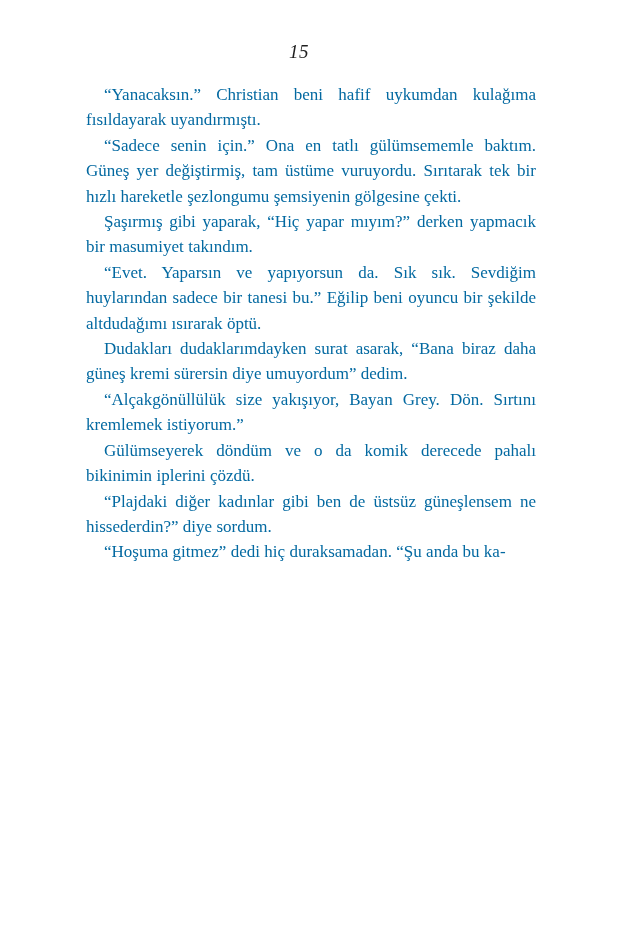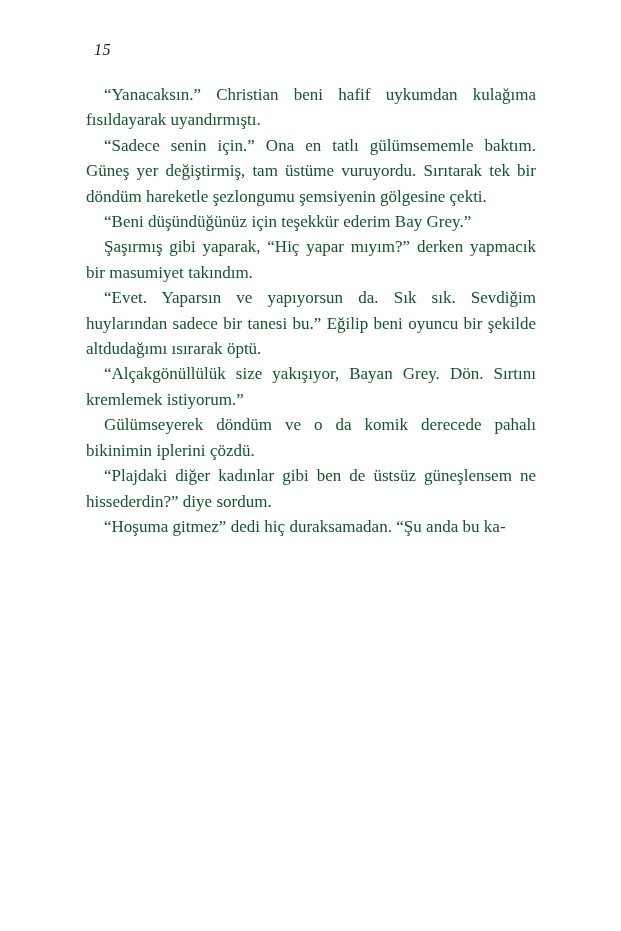--- a/index.html
+++ b/index.html
@@ -18,62 +18,62 @@
   .page {
     width: 621px;
     height: 931px;
     position: relative;
     background: #ffffff;
     box-sizing: border-box;
   }
   .folio {
     position: absolute;
     top: 41px;
-    left: 94px;
+    left: 74px;
     width: 450px;
-    text-align: left;
+    text-align: center;
     font-style: italic;
-    font-size: 16px;
+    font-size: 19px;
     color: #1f1f1f;
     letter-spacing: 0.4px;
   }
   .textblock {
     position: absolute;
     top: 82px;
     left: 86px;
     width: 450px;
   }
   p.para {
     margin: 0;
     text-indent: 18px;
     font-size: 17px;
     line-height: 25.4px;
     text-align: justify;
     text-justify: inter-word;
-    color: #14532d;
+    color: #0369a1;
     -webkit-font-smoothing: antialiased;
     hyphens: manual;
     word-spacing: 0.1px;
   }
   p.para.last {
     text-align: left;
   }
 </style>
 </head>
 <body>
 
 <div class="page">
 
   <div class="folio">15</div>
 
   <div class="textblock">
     <p class="para">“Yanacaksın.” Christian beni hafif uykumdan kulağıma fısıldayarak uyandırmıştı.</p>
-    <p class="para">“Sadece senin için.” Ona en tatlı gülümsememle baktım. Güneş yer değiştirmiş, tam üstüme vuruyordu. Sırıtarak tek bir döndüm hareketle şezlongumu şemsiyenin gölgesine çekti.</p>
-    <p class="para">“Beni düşündüğünüz için teşekkür ederim Bay Grey.”</p>
+    <p class="para">“Sadece senin için.” Ona en tatlı gülümsememle baktım. Güneş yer değiştirmiş, tam üstüme vuruyordu. Sırıtarak tek bir hızlı hareketle şezlongumu şemsiyenin gölgesine çekti.</p>
     <p class="para">Şaşırmış gibi yaparak, “Hiç yapar mıyım?” derken yapmacık bir masumiyet takındım.</p>
     <p class="para">“Evet. Yaparsın ve yapıyorsun da. Sık sık. Sevdiğim huylarından sadece bir tanesi bu.” Eğilip beni oyuncu bir şekilde altdudağımı ısırarak öptü.</p>
+    <p class="para">Dudakları dudaklarımdayken surat asarak, “Bana biraz daha güneş kremi sürersin diye umuyordum” dedim.</p>
     <p class="para">“Alçakgönüllülük size yakışıyor, Bayan Grey. Dön. Sırtını kremlemek istiyorum.”</p>
     <p class="para">Gülümseyerek döndüm ve o da komik derecede pahalı bikinimin iplerini çözdü.</p>
     <p class="para">“Plajdaki diğer kadınlar gibi ben de üstsüz güneşlensem ne hissederdin?” diye sordum.</p>
     <p class="para last">“Hoşuma gitmez” dedi hiç duraksamadan. “Şu anda bu ka-</p>
   </div>
 
 </div>
 
 </body></html>

